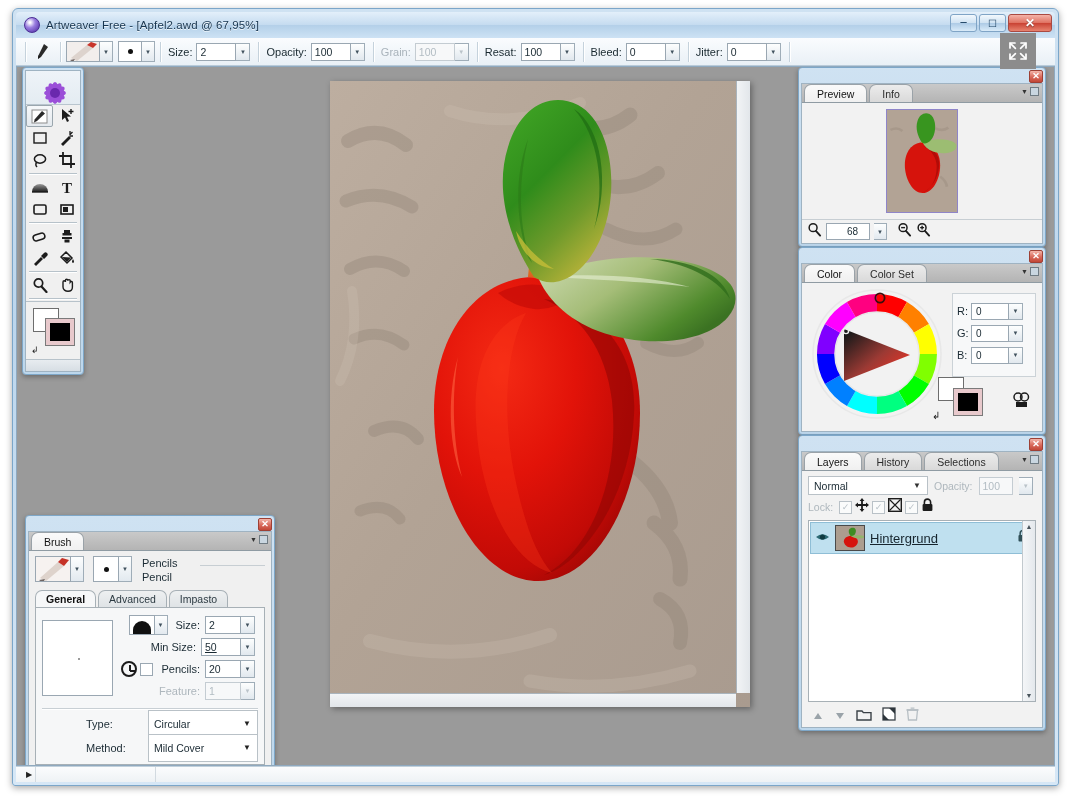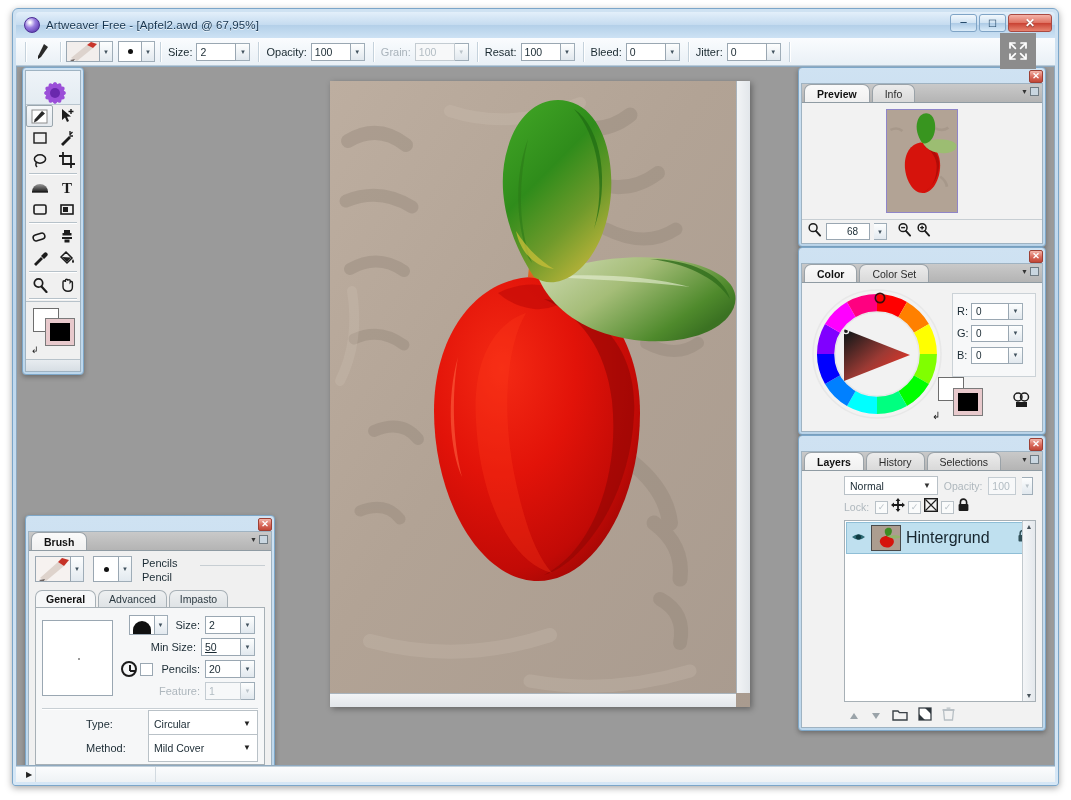--- a/index.html
+++ b/index.html
@@ -156,21 +156,21 @@
     background: linear-gradient(#c9c9c9,#b4b4b4);
     border-bottom: 1px solid #8f9ba3;
   }
   .tab {
     height: 18px; padding: 0 12px; font-size: 10.5px; color: #2c2c2c;
     display: flex; align-items: center;
     background: linear-gradient(#ececec,#d9d9d9);
     border: 1px solid #9aa2a8; border-bottom: none;
     border-radius: 7px 7px 0 0; margin-left: 2px;
   }
-  .tab.active { background: linear-gradient(#fafafa,#f0f0f0); color: #111; font-weight: bold; }
+  .tab.active { background: linear-gradient(#fafafa,#f0f0f0); color: #111; font-weight: normal; }
   .tab-menu { position: absolute; right: 3px; top: 3px; display: flex; gap: 2px; align-items: center; }
   .tab-menu .caret { font-size: 7px; color: #333; }
   .tab-menu .minibox { width: 9px; height: 9px; border: 1px solid #6f7b83; background: #c9d6e0; }
 
   
   #toolpalette { left: 5px; top: 0px; width: 62px; }
   .tp-head { height: 34px; background: linear-gradient(#eef3f8,#e4ecf2); border-bottom: 1px solid #b9c5ce;
     overflow: hidden; position: relative; }
   .tools-grid { display: grid; grid-template-columns: 1fr 1fr; }
   .tool {
@@ -246,38 +246,38 @@
     padding: 6px 4px; height: 84px; }
   .rgb-row { display: flex; align-items: center; height: 22px; }
   .rgb-lab { width: 14px; font-size: 11px; color: #1b2b34; }
   .rgb-in { width: 38px; height: 17px; border: 1px solid #9aa7b2; background: #fff;
     font-size: 10px; color: #1a2a33; padding-left: 4px; line-height: 15px; }
   .col-sw { position: absolute; right: 44px; bottom: 8px; width: 54px; height: 40px; }
   .col-sw .b { position: absolute; left: 0; top: 0; width: 26px; height: 24px; background: #fff; border: 1px solid #6d6d6d; }
   .col-sw .f { position: absolute; left: 16px; top: 12px; width: 28px; height: 26px; background: #000;
     border: 4px solid #e8c9cc; outline: 1px solid #7a7a7a; }
 
-  .lay-body { background: #f2f2f2; padding-left: 36px; }
+  .lay-body { background: #f2f2f2; }
   .lay-top { display: flex; align-items: center; padding: 5px 6px 2px 6px; gap: 6px; }
   .blend-sel { width: 124px; height: 19px; border: 1px solid #b9c1c7; background: #fff;
     font-size: 10.5px; color: #1a2a33; display: flex; align-items: center; padding-left: 5px; position: relative; }
   .blend-sel .ar { position: absolute; right: 6px; font-size: 8px; color: #333; }
   .op-lab { font-size: 10.5px; color: #aeb7bd; }
   .lock-row { display: flex; align-items: center; padding: 1px 6px 4px 6px; gap: 3px; }
   .lock-lab { font-size: 10.5px; color: #aeb7bd; margin-right: 3px; }
   .lock-chk { width: 13px; height: 13px; border: 1px solid #b9c1c7; background: #fafbfb;
     display:flex; align-items:center; justify-content:center; font-size:9px; color:#b9c1c7; }
   .layer-list { margin: 0 6px; border: 1px solid #a7b0b6; background: #fff; height: 182px; position: relative; }
   .layer-row {
     display: flex; align-items: center; height: 32px; background: #bfe0ef;
     border: 1px solid #8fbed6; margin: 1px; padding: 0 4px; gap: 5px;
   }
   .lay-thumb { width: 30px; height: 26px; border: 1px solid #4a4a4a; background: #b8aa9c;
     overflow: hidden; position: relative; }
-  .lay-name { flex: 1; font-size: 16px; color: #16252e; }
+  .lay-name { flex: 1; font-size: 13px; color: #16252e; text-decoration: underline; }
   .lay-scroll { position: absolute; right: 0; top: 0; bottom: 0; width: 13px;
     background: linear-gradient(90deg,#f4f6f8,#e4e8ec); border-left: 1px solid #c2c9ce; }
   .lay-foot { height: 22px; display: flex; align-items: center; gap: 10px; padding: 0 10px; margin-top: 3px; }
 
   .statusbar {
     height: 16px; flex: none; background: linear-gradient(#fbfcfd,#eef2f5);
     border-top: 1px solid #c2d0db; display: flex; align-items: center; padding: 0 6px;
     font-size: 10px; color: #3d4b55;
   }
   .sb-cell { border-right: 1px solid #d2dae0; height: 100%; display: flex; align-items: center; padding: 0 8px; }

